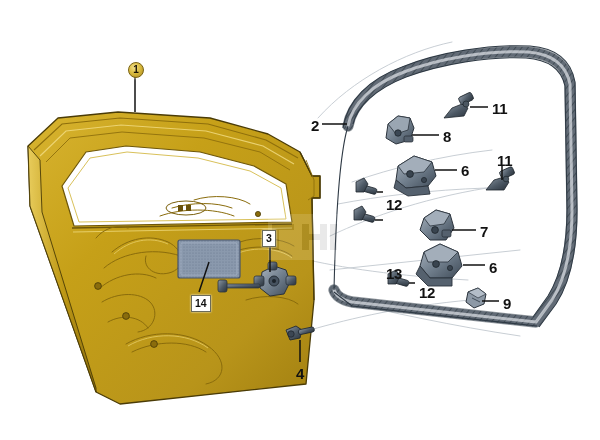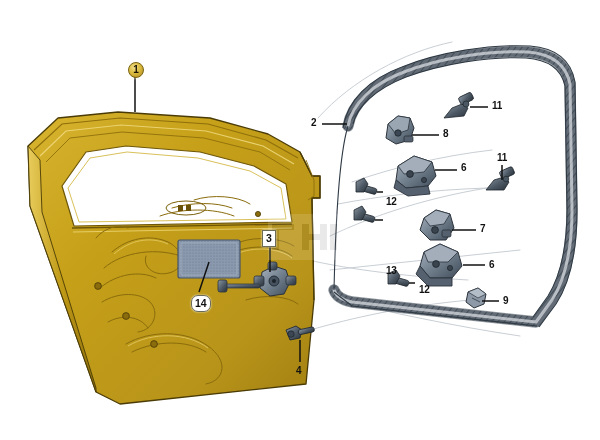--- a/index.html
+++ b/index.html
@@ -16,21 +16,21 @@
   
   .lbl{
     position:absolute;
     font-family:"Liberation Sans", sans-serif;
     font-weight:bold;
     color:#111111;
     line-height:1;
     white-space:nowrap;
     user-select:none;
   }
-  .lbl-plain{font-size:10px;letter-spacing:-0.3px;}
+  .lbl-plain{font-size:15px;letter-spacing:-0.3px;}
   .lbl-box{
     font-size:10.5px;
     background:#ffffff;
     border:1px solid #6b6b5a;
     padding:2px 3px 2px 3px;
     box-shadow:0 0 2px rgba(255,255,255,.9);
   }
   .lbl-circ{
     font-size:10px;
     width:14px;height:14px;border-radius:50%;
@@ -344,16 +344,16 @@
       <div class="lbl lbl-plain" style="left: 461px; top: 163px;">6</div>
       <div class="lbl lbl-plain" style="left: 489px; top: 260px;">6</div>
       <div class="lbl lbl-plain" style="left: 480px; top: 224px;">7</div>
       <div class="lbl lbl-plain" style="left: 443px; top: 129px;">8</div>
       <div class="lbl lbl-plain" style="left: 503px; top: 296px;">9</div>
       <div class="lbl lbl-plain" style="left: 492px; top: 101px;">11</div>
       <div class="lbl lbl-plain" style="left: 497px; top: 153px;">11</div>
       <div class="lbl lbl-plain" style="left: 386px; top: 197px;">12</div>
       <div class="lbl lbl-plain" style="left: 419px; top: 285px;">12</div>
       <div class="lbl lbl-plain" style="left: 386px; top: 222px; margin-top: 44px;">13</div>
-      <div class="lbl lbl-box" style="left: 191px; top: 295px; border-radius: 7px;">14</div>
+      <div class="lbl lbl-box" style="left: 191px; top: 295px;">14</div>
     </div>
 
 </div>
 
 </body></html>

